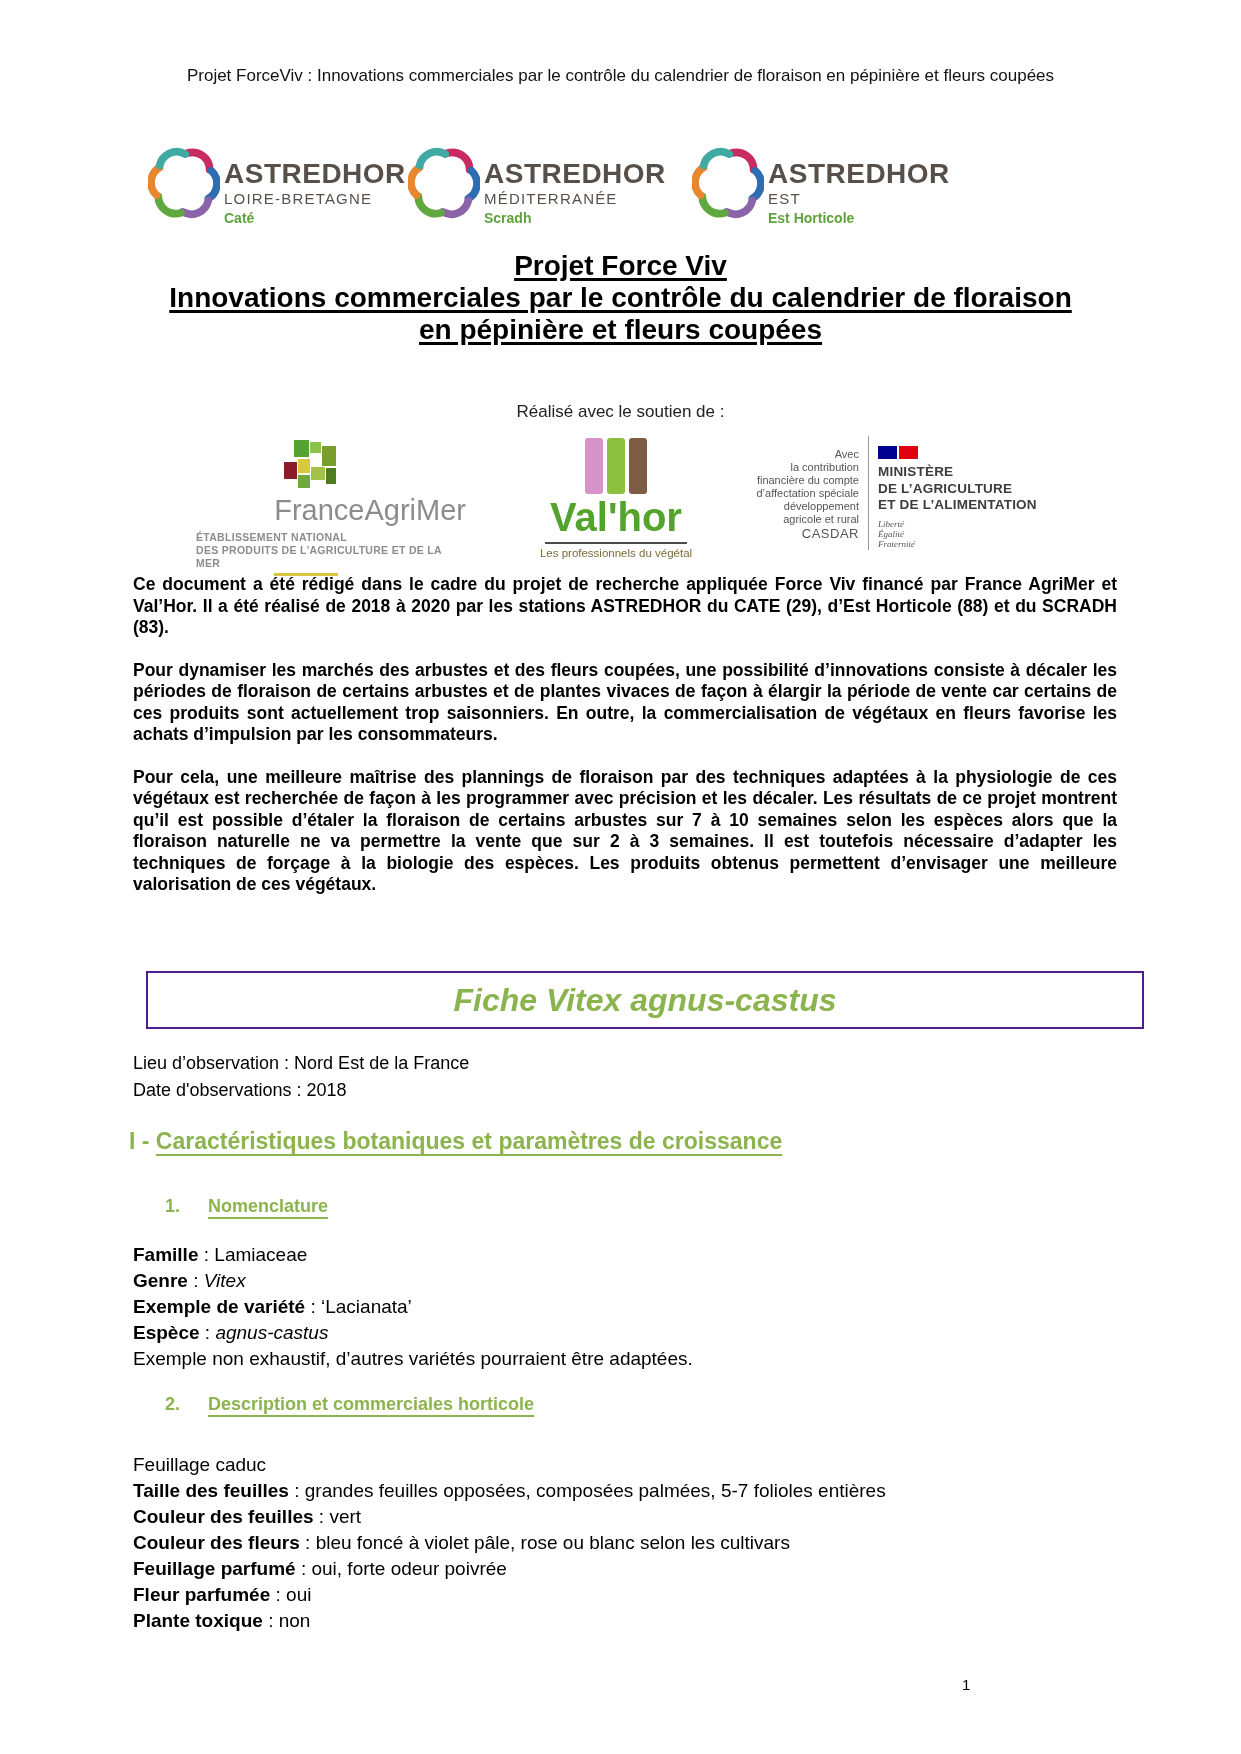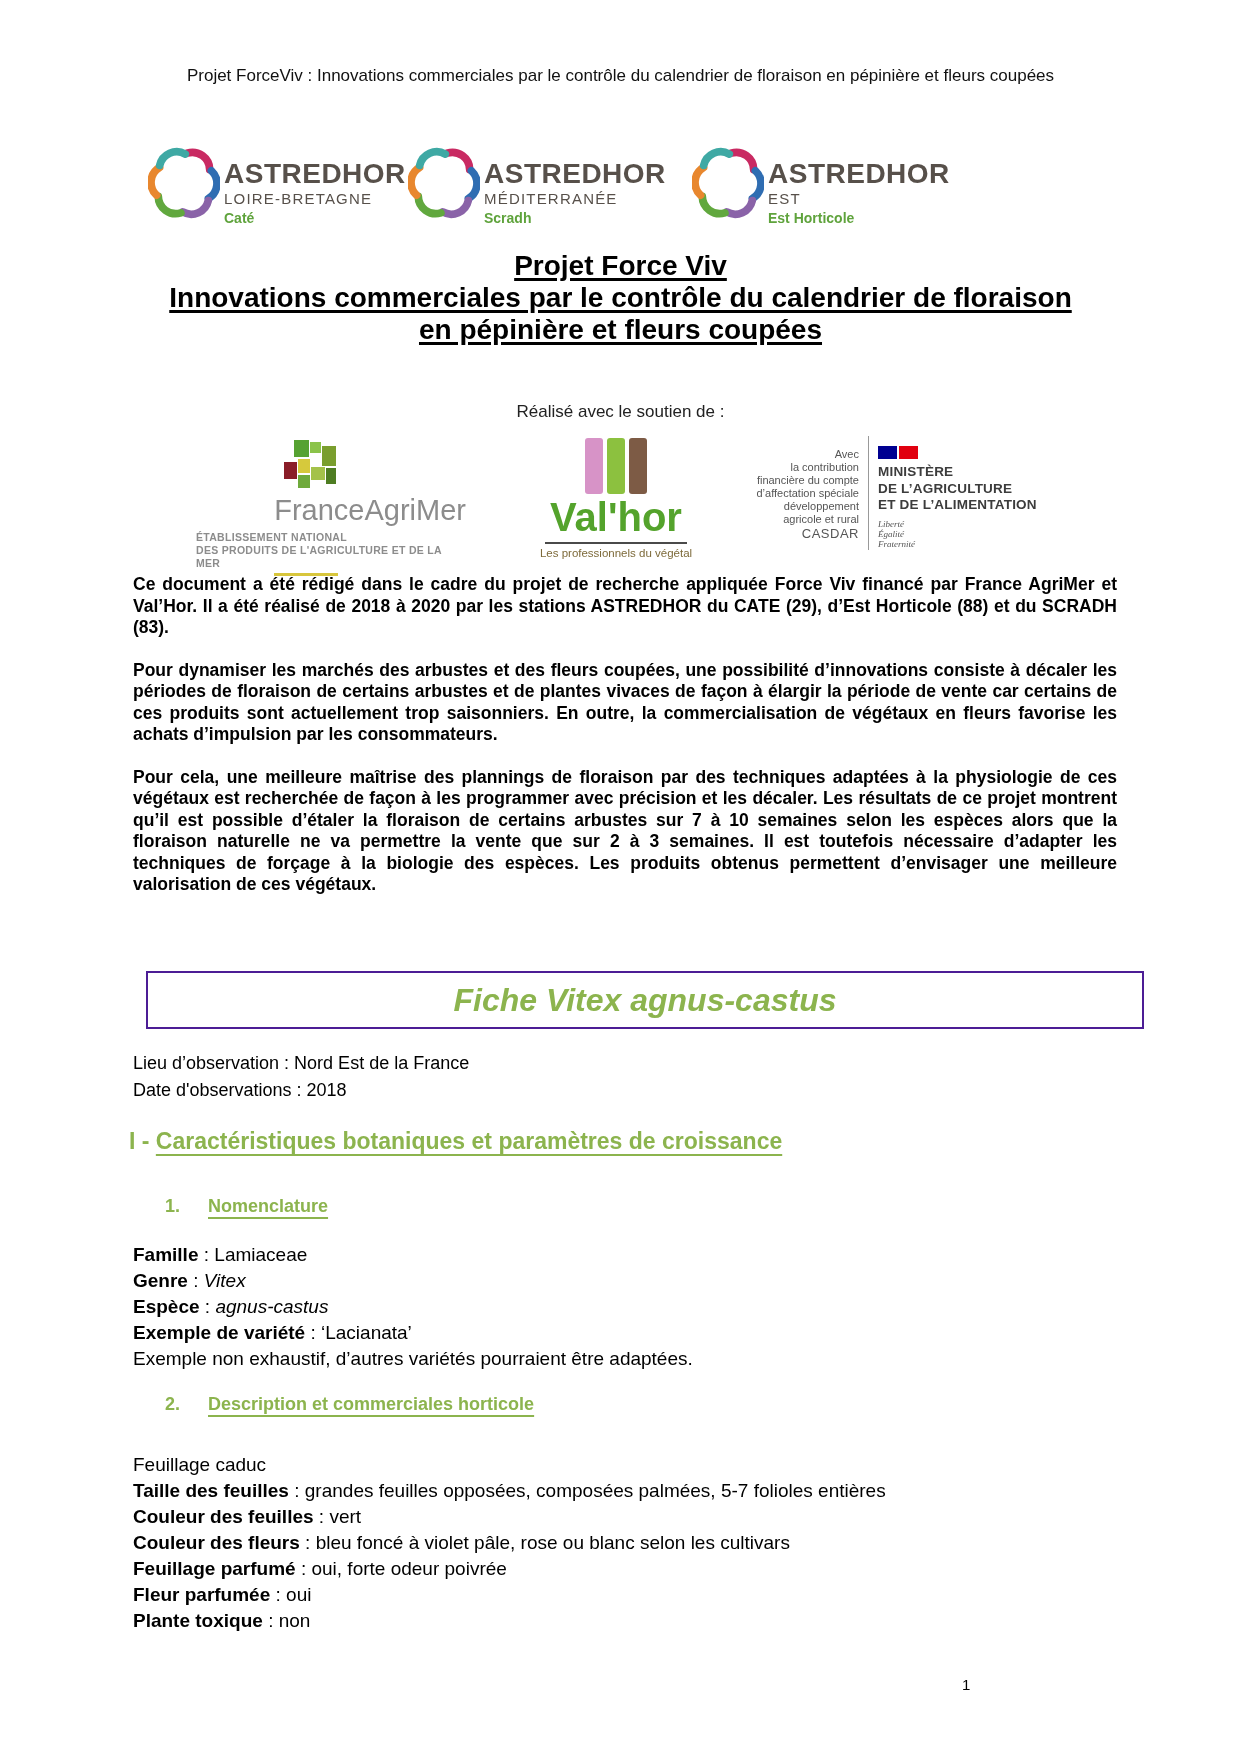--- a/index.html
+++ b/index.html
@@ -223,22 +223,22 @@
     <div>Date d'observations : 2018</div>
   </div>
 
   <div class="sec1"><span>I - </span><span class="u">Caractéristiques botaniques et paramètres de croissance</span></div>
 
   <div class="subsec sub1"><span class="num">1.</span><span class="u">Nomenclature</span></div>
 
   <div class="kv nomen">
     <div><b>Famille</b><span> : </span><span>Lamiaceae</span></div>
     <div><b>Genre</b><span> : </span><span class="i">Vitex</span></div>
+    <div><b>Exemple de variété</b><span> : </span><span>‘Lacianata’</span></div>
     <div><b>Espèce</b><span> : </span><span class="i">agnus-castus</span></div>
-    <div><b>Exemple de variété</b><span> : </span><span>‘Lacianata’</span></div>
     <div>Exemple non exhaustif, d’autres variétés pourraient être adaptées.</div>
   </div>
 
   <div class="subsec sub2"><span class="num">2.</span><span class="u">Description et commerciales horticole</span></div>
 
   <div class="kv desc">
     <div>Feuillage caduc</div>
     <div><b>Taille des feuilles</b><span> : </span><span>grandes feuilles opposées, composées palmées, 5-7 folioles entières</span></div>
     <div><b>Couleur des feuilles</b><span> : </span><span>vert</span></div>
     <div><b>Couleur des fleurs</b><span> : </span><span>bleu foncé à violet pâle, rose ou blanc selon les cultivars</span></div>

